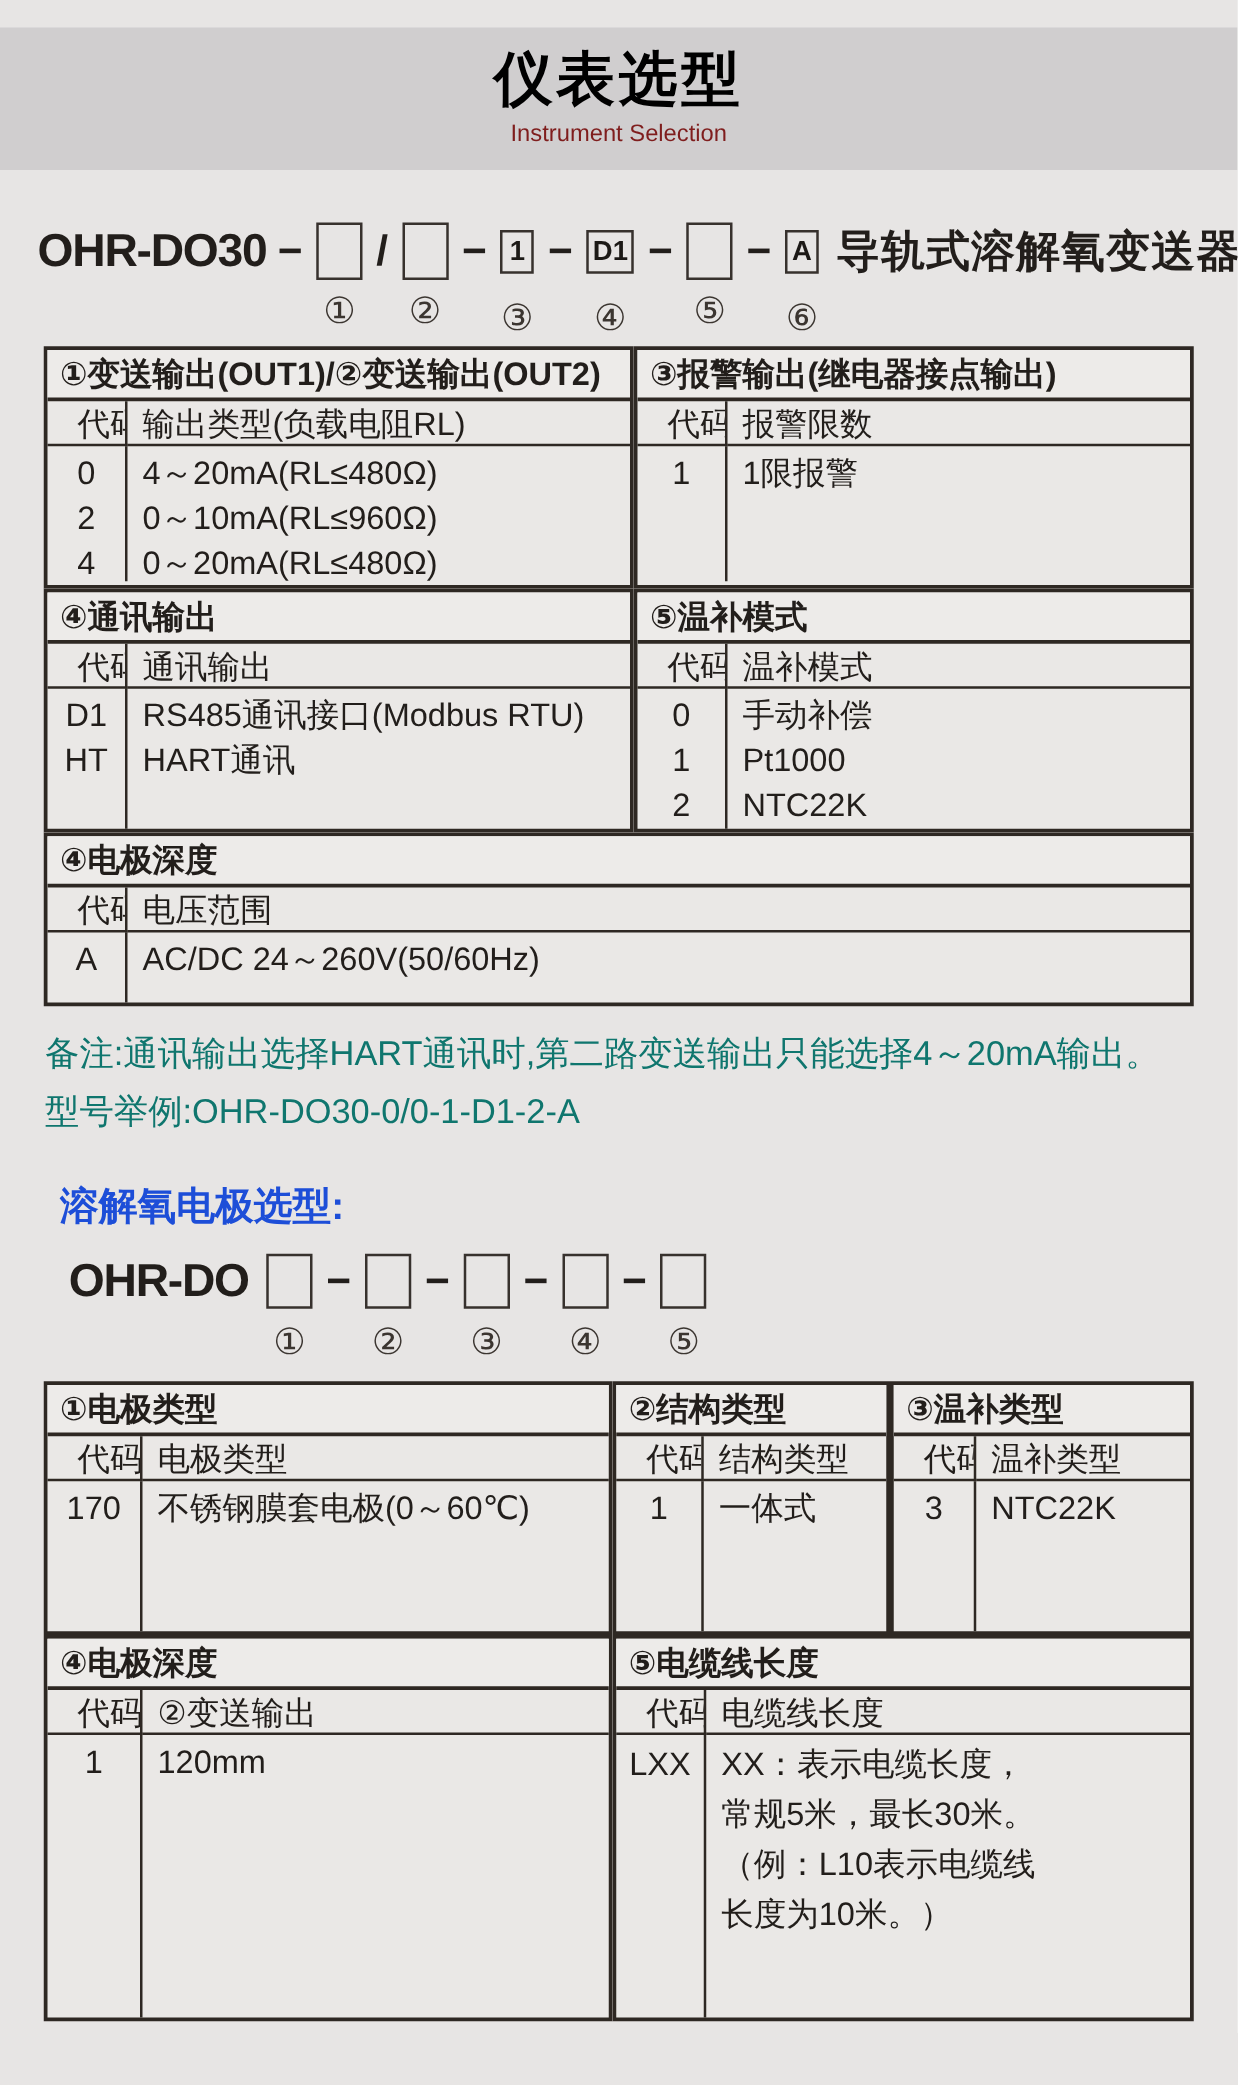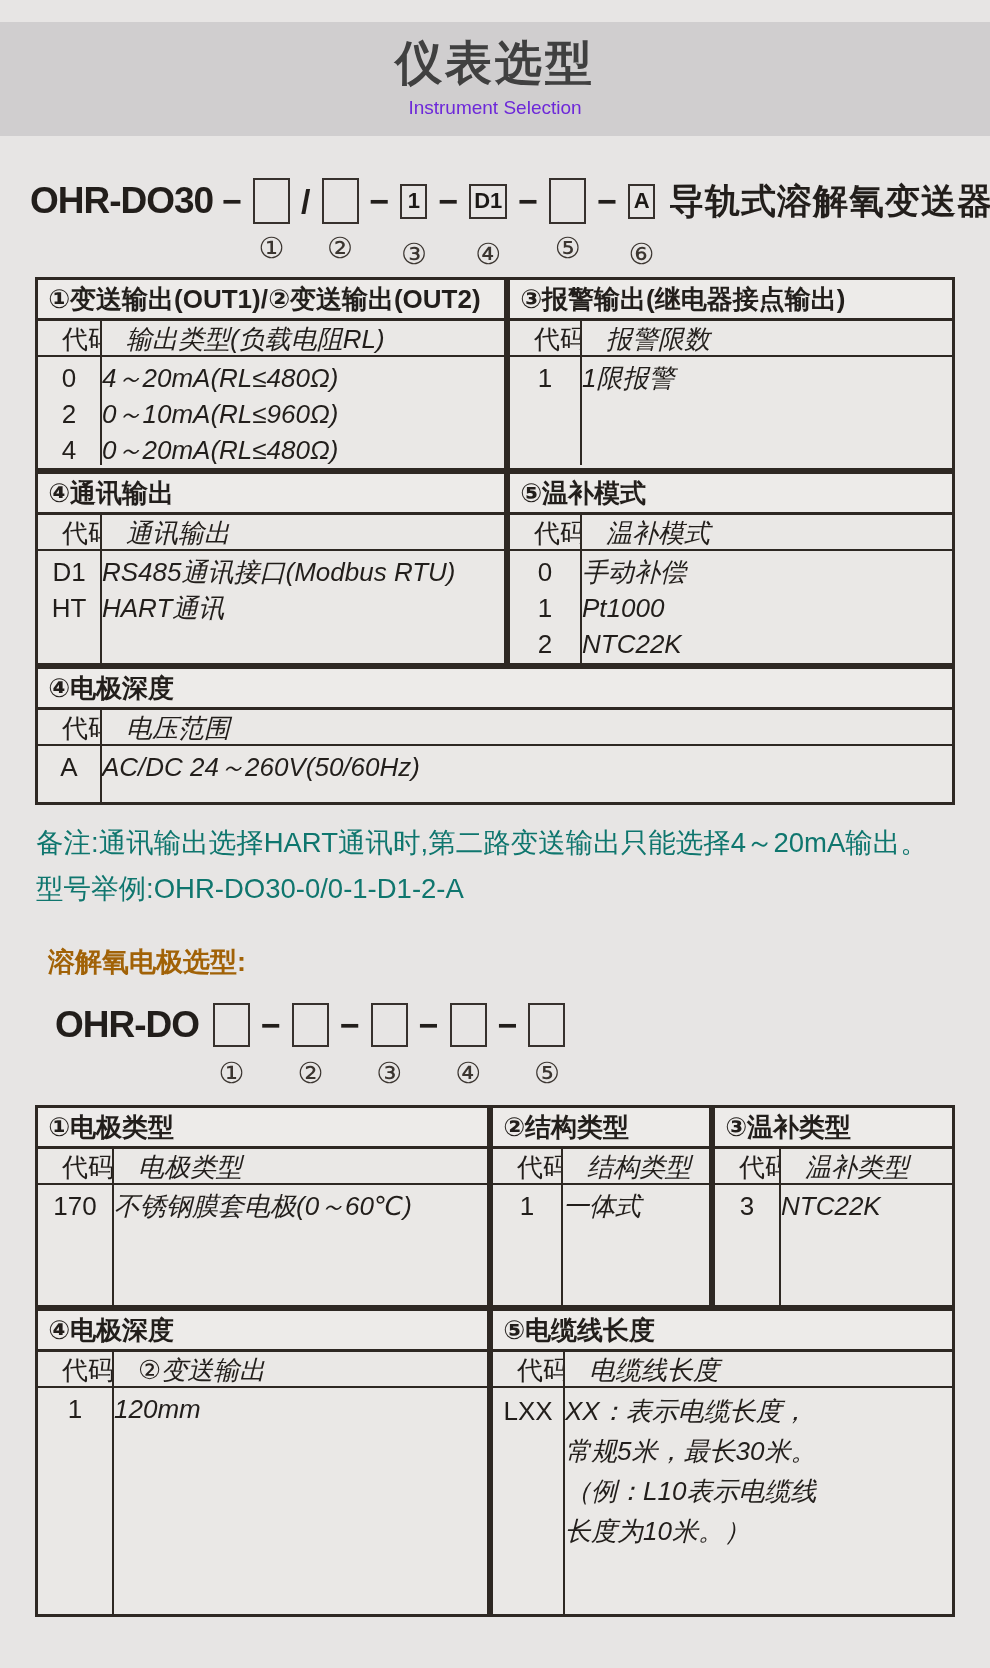--- a/index.html
+++ b/index.html
@@ -3,22 +3,22 @@
 <meta charset="utf-8">
 <style>
   html,body{margin:0;padding:0;}
   .page{
     position:relative; width:990px; height:1668px; overflow:hidden;
     background:#e7e5e4; color:#221e1b;
     font-family:"Liberation Sans","DejaVu Sans",sans-serif;
   }
   
   .band{position:absolute; top:22px; left:0; width:990px; height:114px; background:#d0cecf; text-align:center;}
-  .band .title{margin-top:10px; font-size:47px; font-weight:bold; letter-spacing:3px; color:#404040;}
-  .band .subtitle{margin-top:2px; font-size:19px; color:#6d28d9;}
+  .band .title{margin-top:10px; font-size:47px; font-weight:bold; letter-spacing:3px; color:#000000;}
+  .band .subtitle{margin-top:2px; font-size:19px; color:#7f1d1d;}
   
   .mrow{position:absolute; display:flex; align-items:center; height:50px;}
   .m1{top:176px; left:30px;}
   .m2{top:1000px; left:55px;}
   .mprefix{font-size:37px; font-weight:bold; letter-spacing:-1px; white-space:nowrap;}
   .msep{font-size:34px; font-weight:bold; margin:0 9px; white-space:nowrap;}
   .mcol{position:relative; display:flex; align-items:center; justify-content:center; margin:0 2px;}
   .bx{box-sizing:border-box; border:2px solid #37312d; display:flex; align-items:center; justify-content:center;
       font-weight:bold; font-size:22px; background:transparent; color:#1c1916;}
   .bx.big{width:37px; height:46px;}
@@ -32,28 +32,28 @@
   .t2{top:1105px;}
   .tband{display:flex;}
   .sec{box-sizing:border-box; border:3px solid #2e2823; background:#eae8e6;}
   .sec + .sec{margin-left:0px;}
   .sec-h{height:38px; line-height:38px; font-size:26px; font-weight:bold; padding-left:10px;
          border-bottom:3px solid #2e2823; background:#edebe9; white-space:nowrap; overflow:hidden;}
   .secgrid{display:grid;}
   .cell{box-sizing:border-box; font-size:26px;}
   .code{text-align:center; border-right:2px solid #2e2823;}
   .colh{height:36px; line-height:36px; border-bottom:2px solid #2e2823; white-space:nowrap; overflow:hidden;padding-left:24px;}
-  .val{font-style:italic;}
+  .val{padding-left:12px;}
   .data{padding-top:3px;}
   .line{line-height:36px; white-space:nowrap;}
   .line2{line-height:40px; white-space:nowrap;}
   
   .notes{position:absolute; top:820px; left:36px;}
   .note-line{font-size:27.5px; line-height:46px; color:#0f766e; white-space:nowrap;}
-  .elec-title{position:absolute; top:944px; left:48px; font-size:27px; font-weight:bold; color:#a16207;}
+  .elec-title{position:absolute; top:944px; left:48px; font-size:31px; font-weight:bold; color:#1d4ed8;}
 </style>
 </head>
 <body>
 
 <div class="page">
 
   <div class="band">
     <div class="title">仪表选型</div>
     <div class="subtitle">Instrument Selection</div>
   </div>

